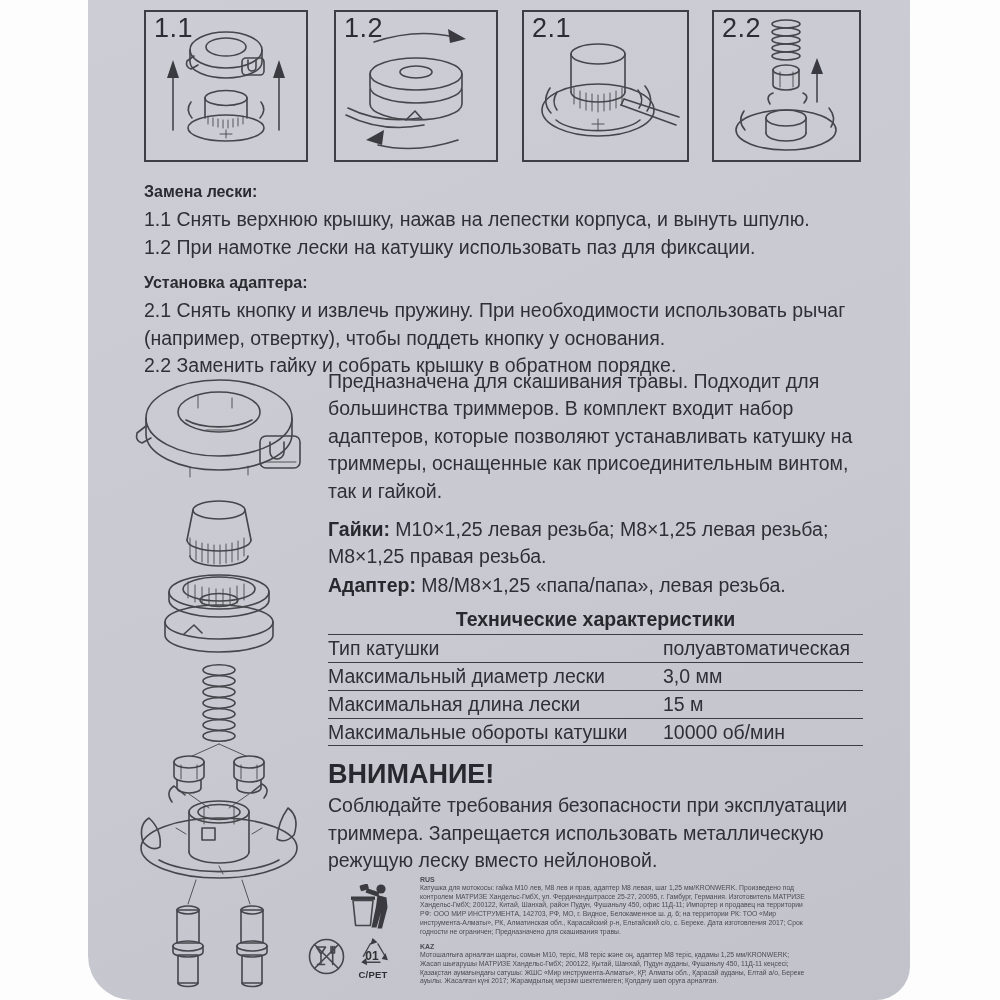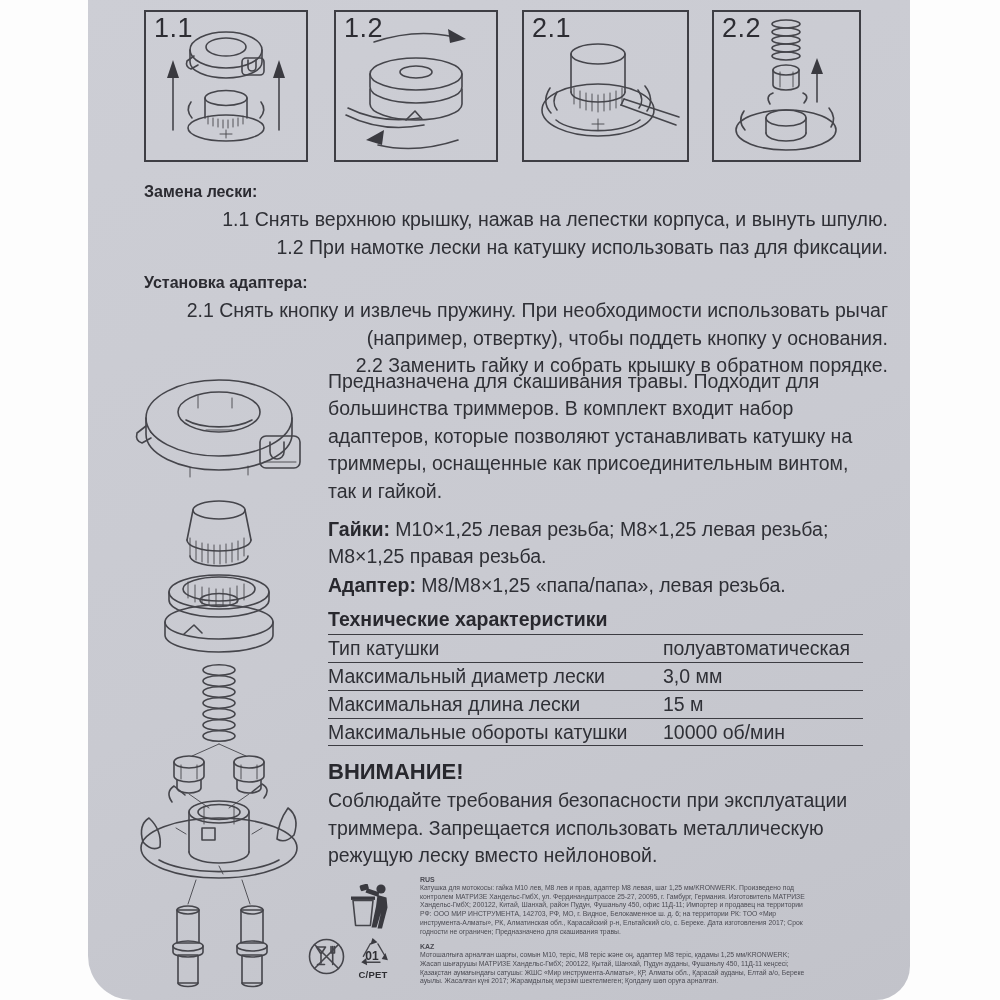--- a/index.html
+++ b/index.html
@@ -19,35 +19,35 @@
   .dbox .dlabel{position:absolute;top:1px;left:8px;font-size:27px;color:#2d2d33;letter-spacing:0.5px;text-align:center;}
   .figure{position:absolute;left:0;top:0;width:100%;height:100%;}
   .lineart line,.lineart path,.lineart ellipse,.lineart rect,.lineart circle,.lineart polyline{
     stroke:#45454b;fill:none;stroke-width:1.6;stroke-linecap:round;stroke-linejoin:round;
   }
   .lineart .fill{fill:#3a3a40;stroke:none;}
   .lineart .thin{stroke-width:0.9;}
   
   .instructions{position:absolute;left:56px;top:186px;width:744px;color:#2f3036;}
   .sec-title{font-weight:bold;font-size:16px;line-height:28px;color:#2b2b31;}
-  .step{font-size:19.5px;line-height:27.5px;text-align:right;}
+  .step{font-size:19.5px;line-height:27.5px;}
   .sec-gap{margin-top:8px;}
   
   .right-col{position:absolute;left:240px;top:376px;width:548px;color:#2f3036;}
   .desc{font-size:19.5px;line-height:27.4px;}
   .nuts{margin-top:11px;font-size:19.5px;line-height:27.4px;}
   .adapter{margin-top:1px;font-size:19.5px;line-height:27.4px;}
   b{color:#28282e;}
   .spec{margin-top:9px;width:535px;}
-  .spec-title{font-weight:bold;font-size:19.5px;padding-bottom:3px;
+  .spec-title{font-weight:bold;font-size:19.5px;text-align:center;padding-bottom:3px;
     border-bottom:1.8px solid #3c3c42;color:#28282e;}
   .spec-row{position:relative;height:26.8px;border-bottom:1.8px solid #3c3c42;
     font-size:19.5px;line-height:26.5px;white-space:nowrap;}
   .spec-row .val{position:absolute;left:335px;}
-  .warn-title{margin-top:13px;font-weight:bold;font-size:22px;color:#28282e;}
+  .warn-title{margin-top:13px;font-weight:bold;font-size:27px;color:#28282e;}
   .warn-text{margin-top:2px;font-size:19.5px;line-height:27.4px;}
   
   .fineprint{position:absolute;left:332px;top:884px;width:386px;color:#4b4b53;}
   .fp-label{font-size:7px;font-weight:bold;margin-bottom:1px;}
   .fp-text{font-size:6.8px;line-height:8.7px;}
   .fp-block2{margin-top:7px;}
   
   .tidyman{position:absolute;left:262px;top:892px;width:44px;height:50px;}
   .nofood{position:absolute;left:219px;top:945px;width:39px;height:39px;}
   .recycle{position:absolute;left:264px;top:944px;width:46px;height:48px;}

